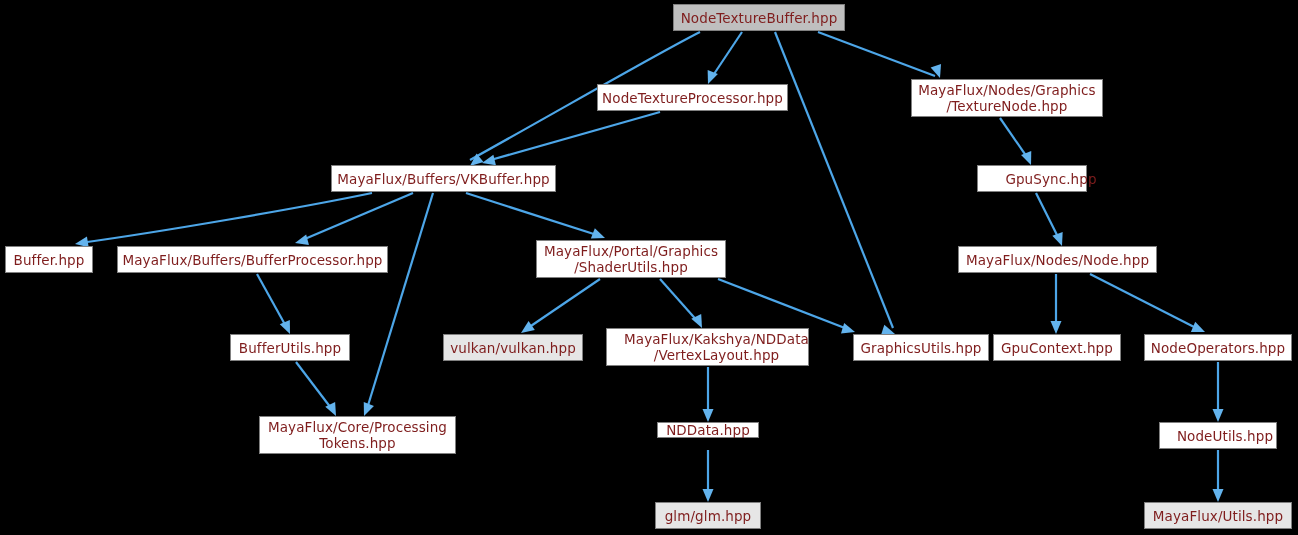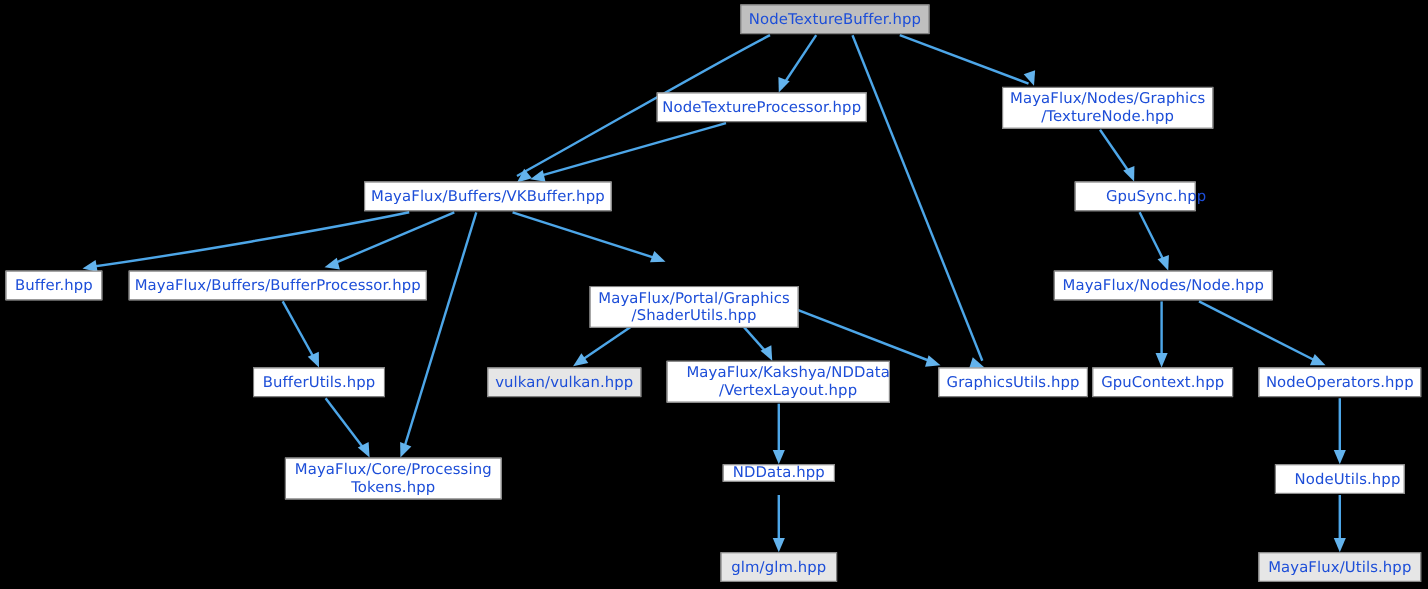--- a/index.html
+++ b/index.html
@@ -29,21 +29,21 @@
   }
   .arrow-head {
     fill: #63b3ed;
     stroke: none;
   }
   .node-box {
     position: absolute;
     box-sizing: border-box;
     border: 1px solid #808080;
     background: #ffffff;
-    color: #1d4ed8;
+    color: #7f1d1d;
     font-size: 13.5px;
     line-height: 16px;
     display: flex;
     align-items: center;
     justify-content: center;
     text-align: center;
     white-space: pre-line;
     letter-spacing: 0.1px;
   }
   .node-box.fill-root {
@@ -107,21 +107,21 @@
   </svg>
   <div id="nodes-layer">
       <div class="node-box fill-root" style="left: 673px; top: 4px; width: 172px; height: 27px;">NodeTextureBuffer.hpp</div>
       <div class="node-box" style="left: 597px; top: 84px; width: 191px; height: 27px;">NodeTextureProcessor.hpp</div>
       <div class="node-box" style="left: 911px; top: 79px; width: 192px; height: 38px;">MayaFlux/Nodes/Graphics
 /TextureNode.hpp</div>
       <div class="node-box" style="left: 331px; top: 165px; width: 225px; height: 27px;">MayaFlux/Buffers/VKBuffer.hpp</div>
       <div class="node-box" style="left: 977px; top: 165px; width: 110px; height: 27px; padding-left: 38px;">GpuSync.hpp</div>
       <div class="node-box" style="left: 5px; top: 246px; width: 88px; height: 27px;">Buffer.hpp</div>
       <div class="node-box" style="left: 117px; top: 246px; width: 271px; height: 27px; text-align: center;">MayaFlux/Buffers/BufferProcessor.hpp</div>
-      <div class="node-box" style="left: 536px; top: 240px; width: 190px; height: 38px; margin-top: 20px;">MayaFlux/Portal/Graphics
+      <div class="node-box" style="left: 536px; top: 240px; width: 190px; height: 38px;">MayaFlux/Portal/Graphics
 /ShaderUtils.hpp</div>
       <div class="node-box" style="left: 958px; top: 246px; width: 199px; height: 27px;">MayaFlux/Nodes/Node.hpp</div>
       <div class="node-box" style="left: 230px; top: 334px; width: 120px; height: 27px;">BufferUtils.hpp</div>
       <div class="node-box fill-ext" style="left: 443px; top: 334px; width: 140px; height: 27px;">vulkan/vulkan.hpp</div>
       <div class="node-box" style="left: 606px; top: 328px; width: 203px; height: 38px; padding-left: 18px;">MayaFlux/Kakshya/NDData
 /VertexLayout.hpp</div>
       <div class="node-box" style="left: 833px; top: 334px; width: 136px; height: 27px; margin-left: 20px;">GraphicsUtils.hpp</div>
       <div class="node-box" style="left: 993px; top: 334px; width: 128px; height: 27px;">GpuContext.hpp</div>
       <div class="node-box" style="left: 1144px; top: 334px; width: 148px; height: 27px;">NodeOperators.hpp</div>
       <div class="node-box" style="left: 259px; top: 416px; width: 197px; height: 38px;">MayaFlux/Core/Processing

